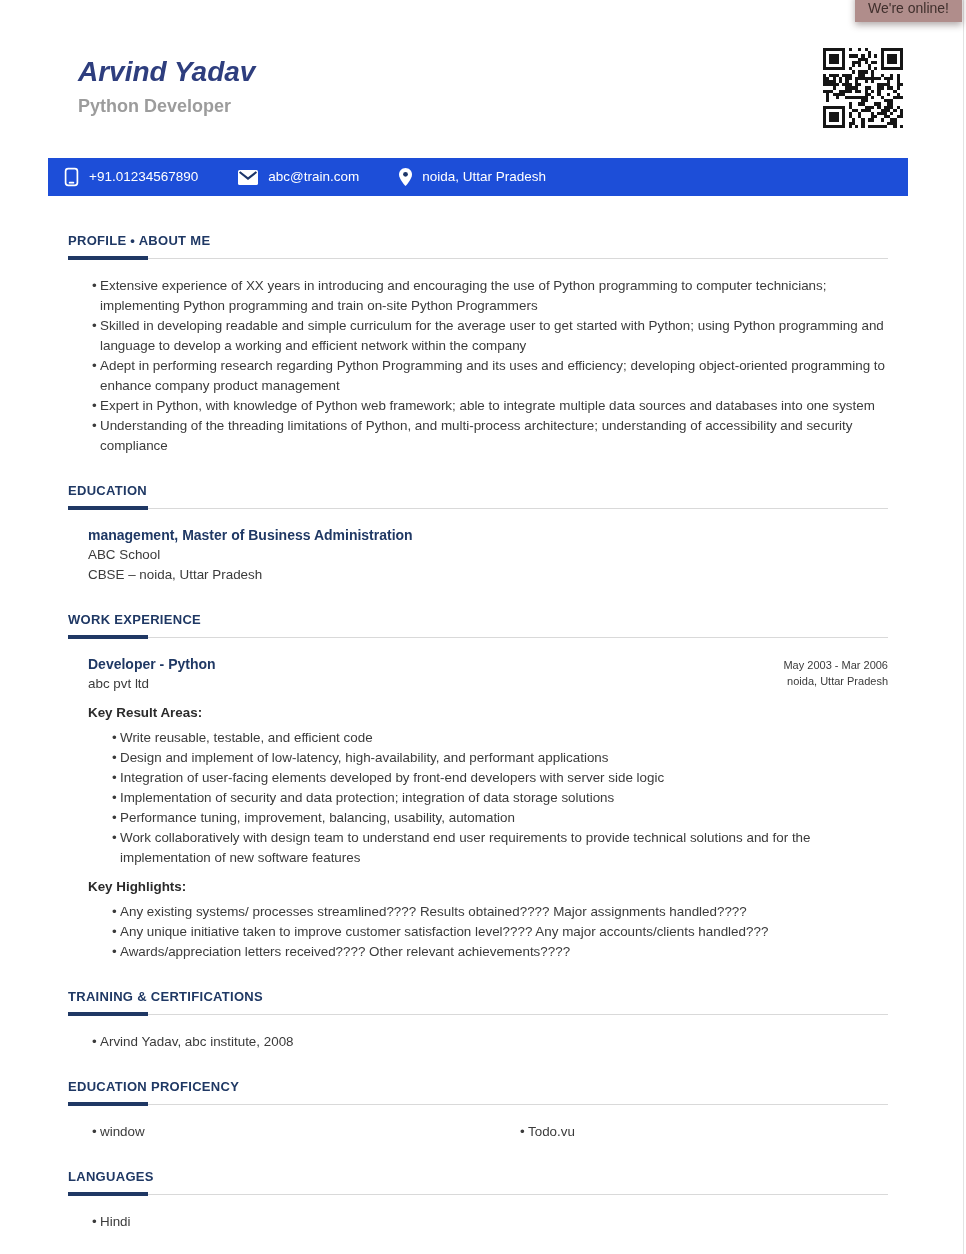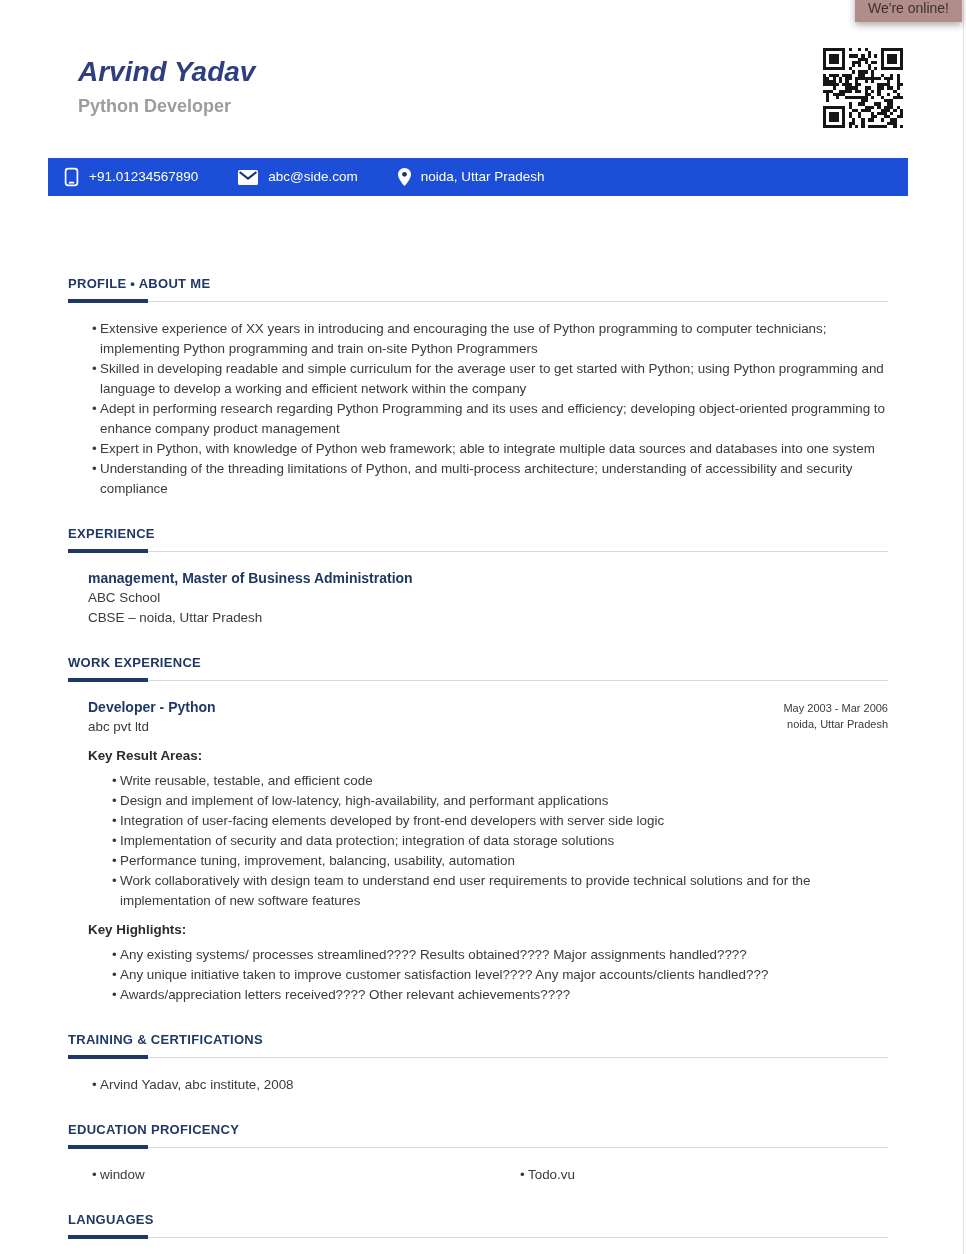--- a/index.html
+++ b/index.html
@@ -36,21 +36,21 @@
     background:#1d4ed8;color:#fff;
     display:flex;align-items:center;gap:40px;padding-left:16px;
     font-size:13.5px;
   }
   .contact-item{display:flex;align-items:center;gap:10px;}
   .contact-item svg{display:block;flex:none;}
 
   
   main{margin-left:68px;width:820px;}
   section{margin-top:28px;}
-  section.first{margin-top:81px;}
+  section.first{margin-top:38px;}
   .sec-title{margin:0;font-size:13px;line-height:14px;font-weight:700;color:#1f3864;letter-spacing:.3px;}
   .rule{position:relative;margin-top:8px;height:4px;}
   .rule::after{content:"";position:absolute;left:0;right:0;top:2px;height:1px;background:#d9d9d9;}
   .rule-bar{position:absolute;left:0;top:0;width:80px;height:4px;background:#1f3864;z-index:1;}
 
   ul.bullets{margin:16px 0 0;padding:0;list-style:none;}
   ul.bullets li{position:relative;padding-left:32px;}
   ul.bullets li::before{content:"\2022";position:absolute;left:24px;}
   ul.bullets.sub{margin-top:5px;}
   ul.bullets.sub li{padding-left:52px;}
@@ -88,21 +88,21 @@
         <rect x="1.6" y="1.6" width="11.8" height="16.8" rx="2.6" fill="none" stroke="#fff" stroke-width="1.7"></rect>
         <line x1="5.6" y1="15.7" x2="9.4" y2="15.7" stroke="#fff" stroke-width="1.7" stroke-linecap="round"></line>
       </svg>
       <span>+91.01234567890</span>
     </div>
     <div class="contact-item">
       <svg width="20" height="15" viewBox="0 0 20 15">
         <rect width="20" height="15" rx="1.6" fill="#fff"></rect>
         <path d="M1.6 2 L10 8.6 L18.4 2" fill="none" stroke="#1d3669" stroke-width="2.1"></path>
       </svg>
-      <span>abc@side.com</span>
+      <span>abc@train.com</span>
     </div>
     <div class="contact-item">
       <svg width="13" height="18" viewBox="0 0 13 18">
         <path d="M6.5 0C2.9 0 0 2.9 0 6.5 0 11.4 6.5 18 6.5 18S13 11.4 13 6.5C13 2.9 10.1 0 6.5 0Z" fill="#fff"></path>
         <circle cx="6.5" cy="6.3" r="2.4" fill="#1d3669"></circle>
       </svg>
       <span>noida, Uttar Pradesh</span>
     </div>
   </div>
 
@@ -116,21 +116,21 @@
       <ul class="bullets">
         <li>Extensive experience of XX years in introducing and encouraging the use of Python programming to computer technicians; implementing Python programming and train on-site Python Programmers</li>
         <li>Skilled in developing readable and simple curriculum for the average user to get started with Python; using Python programming and language to develop a working and efficient network within the company</li>
         <li>Adept in performing research regarding Python Programming and its uses and efficiency; developing object-oriented programming to enhance company product management</li>
         <li>Expert in Python, with knowledge of Python web framework; able to integrate multiple data sources and databases into one system</li>
         <li>Understanding of the threading limitations of Python, and multi-process architecture; understanding of accessibility and security compliance</li>
       </ul>
     </section>
 
     <section>
-      <h2 class="sec-title">EXPERIENCE</h2>
+      <h2 class="sec-title">EDUCATION</h2>
       <div class="rule">
           <span class="rule-bar"></span>
         </div>
       <div class="entry">
         <div>
           <div class="entry-title">management, Master of Business Administration</div>
           <div>ABC School</div>
           <div>CBSE – noida, Uttar Pradesh</div>
         </div>
       </div>

